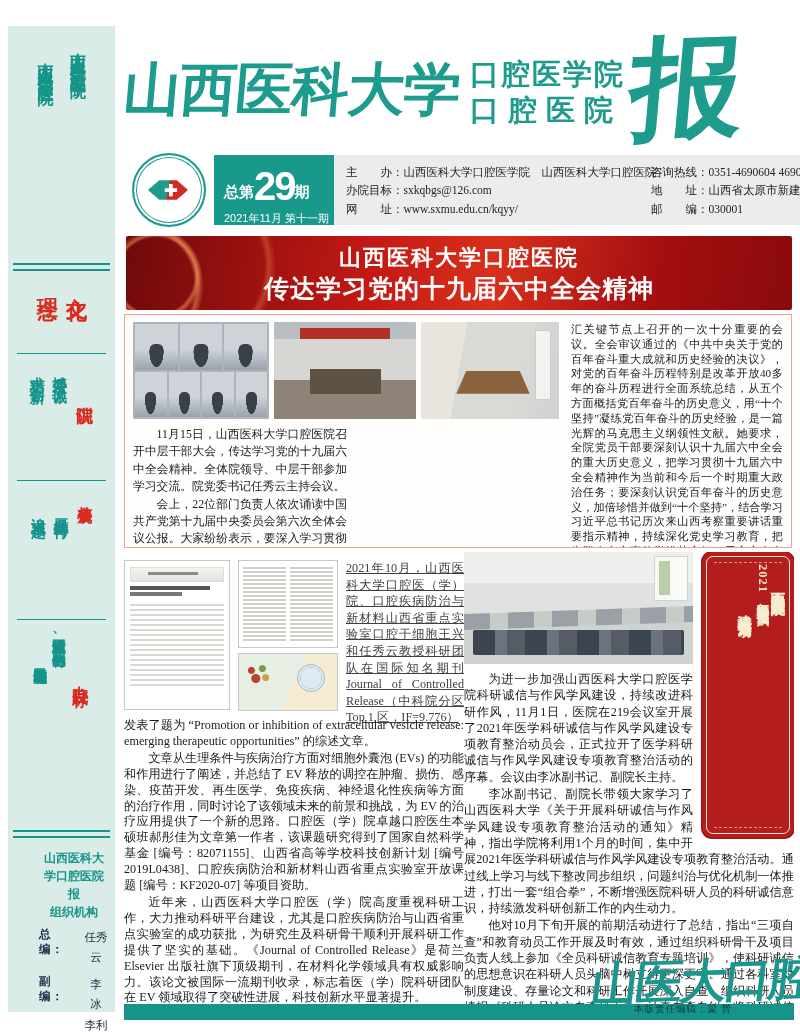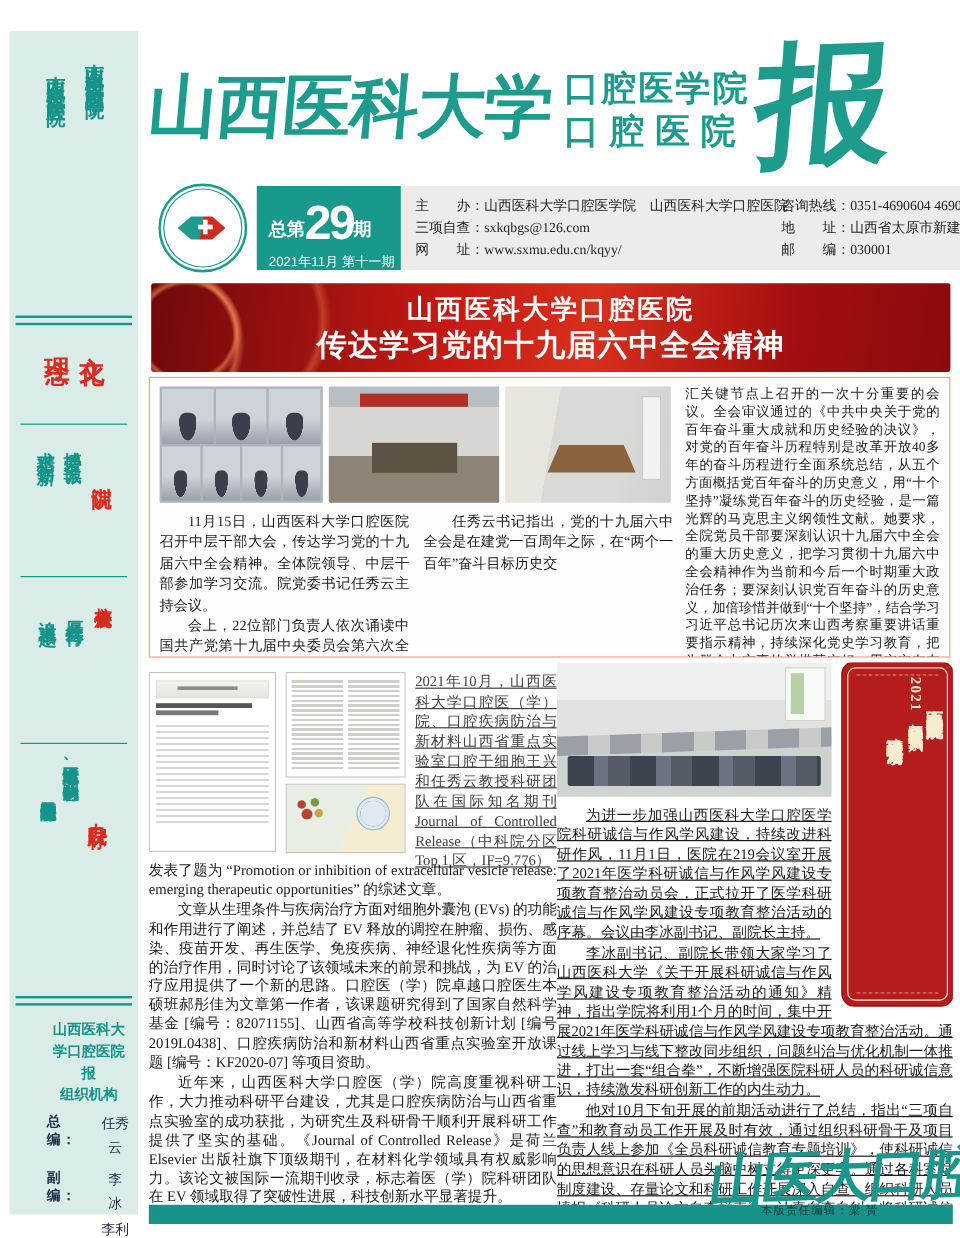--- a/index.html
+++ b/index.html
@@ -80,21 +80,21 @@
   .photo1{width:136px;background:#aeb4bc;display:flex;flex-direction:column;gap:2px;padding:2px;box-sizing:border-box;}
   .prow{display:flex;gap:2px;flex:1;}
   .pcell{flex:1;background:linear-gradient(#cdd3d8 55%,#9aa1aa);position:relative;}
   .pcell:after{content:"";position:absolute;left:30%;bottom:0;width:40%;height:55%;background:radial-gradient(ellipse at 50% 30%,#39404a 58%,transparent 60%);border-radius:40% 40% 0 0;}
   .photo2{width:142px;background:linear-gradient(#b9bec2 0 18%,#d8d6d2 18% 60%,#8d8377 60%);}
   .photo2:before{content:"";position:absolute;left:18%;top:6%;width:64%;height:12%;background:#b23024;}
   .photo2:after{content:"";position:absolute;left:25%;top:48%;width:50%;height:26%;background:#5d5244;}
   .photo3{width:138px;background:linear-gradient(100deg,#e8e5df 0 30%,#d9d9d6 30% 70%,#cfd2cf);}
   .photo3:before{content:"";position:absolute;left:30%;top:45%;width:45%;height:30%;background:#8a623d;transform:perspective(60px) rotateX(40deg);}
   .photo3:after{content:"";position:absolute;right:6%;top:8%;width:10%;height:70%;background:#f2f3f0;border:1px solid #c9ccc7;}
-  .a1-cols{display:flex;gap:12px;}
+  .a1-cols{display:flex;gap:12px;flex-direction:column;}
   .a1-col{width:50%;font-size:11.8px;line-height:17.4px;text-align:justify;color:#1a1a1a;}
   .a1-right{flex:1;font-size:11.2px;line-height:14.8px;text-align:justify;color:#1a1a1a;}
   p.np{margin:0;}
   p.ind{margin:0;text-indent:2em;}
 
   
   .a2{position:absolute;left:124px;top:552px;width:340px;height:452px;overflow:hidden;}
   .a2-title{color:#c3201f;font-weight:bold;text-align:center;line-height:1.5;}
   .a2-t1{font-size:16.5px;letter-spacing:0.5px;}
   .a2-t2{font-size:15.5px;}
@@ -130,21 +130,21 @@
   .redbox-cols{position:absolute;inset:12px 9px;writing-mode:vertical-rl;text-orientation:mixed;color:#f6ecd0;z-index:2;}
   .rb-c1{font-size:14.5px;font-weight:bold;padding-top:16px;line-height:1.1;letter-spacing:1px;}
   .rb-c2{font-size:12.5px;font-weight:bold;padding:0 0 0 3px;line-height:1.1;letter-spacing:1px;}
   .rb-c3{font-size:14px;font-weight:bold;padding-top:40px;line-height:1.1;letter-spacing:1px;}
   .classroom{height:112px;overflow:hidden;margin-bottom:7px;background:linear-gradient(#eef0ee 0 28%,#dfe2e0 28% 55%,#cfd3d0 55%);position:relative;border-radius:1px;}
   .classroom:before{content:"";position:absolute;left:0;top:52%;width:100%;height:14%;background:repeating-linear-gradient(90deg,#9aa0a6 0 26px,#c8ccc9 26px 44px);transform:skewY(-2deg);}
   .classroom:after{content:"";position:absolute;left:4%;top:70%;width:92%;height:22%;background:repeating-linear-gradient(90deg,#3c4450 0 22px,#6b7280 22px 34px,#565c66 34px 52px);border-radius:2px;}
   .cr-window{position:absolute;right:2%;top:4%;width:14%;height:38%;background:#f7faf5;border:1px solid #cfd5cc;}
   .cr-window:before{content:"";position:absolute;left:10%;top:8%;width:35%;height:80%;background:#b9cfa8;}
   .a3-body{font-size:12.2px;line-height:16.3px;text-align:justify;color:#1a1a1a;}
-  .a3-body p{margin:0 0 1px;text-decoration:underline;}
+  .a3-body p{margin:0 0 1px;}
 
   
   .bottombar{position:absolute;left:124px;top:1004px;width:670px;height:16px;background:#16948a;}
   .brand{position:absolute;left:592px;top:958px;font-size:47px;font-weight:900;color:#1b968c;transform:skewX(-9deg) rotate(-2deg);letter-spacing:-3px;z-index:3;line-height:1;white-space:nowrap;}
   .editor{position:absolute;left:634px;top:1003px;font-size:9.5px;color:#0a3f3a;z-index:4;letter-spacing:1px;white-space:nowrap;}
 </style>
 </head>
 <body>
 
 <div class="page">
@@ -242,21 +242,21 @@
     <div class="graybox">
       <div class="issuebox">
         <div class="issue-line1">
           <span class="issue-pre">总第</span><span class="issue-num">29</span><span class="issue-suf">期</span>
         </div>
         <div class="issue-date">2021年11月  第十一期</div>
       </div>
       <div class="inforows">
         <div class="infocol left">
           <div class="inforow"><span class="lab">主　　办：</span><span>山西医科大学口腔医学院　山西医科大学口腔医院</span></div>
-          <div class="inforow"><span class="lab">三项自查：</span><span>sxkqbgs@126.com</span></div>
+          <div class="inforow"><span class="lab">办院目标：</span><span>sxkqbgs@126.com</span></div>
           <div class="inforow"><span class="lab">网　　址：</span><span>www.sxmu.edu.cn/kqyy/</span></div>
         </div>
         <div class="infocol right">
           <div class="inforow"><span class="lab">咨询热线：</span><span>0351-4690604  4690868</span></div>
           <div class="inforow"><span class="lab">地　　址：</span><span>山西省太原市新建南路63号</span></div>
           <div class="inforow"><span class="lab">邮　　编：</span><span>030001</span></div>
         </div>
       </div>
 
     </div>

